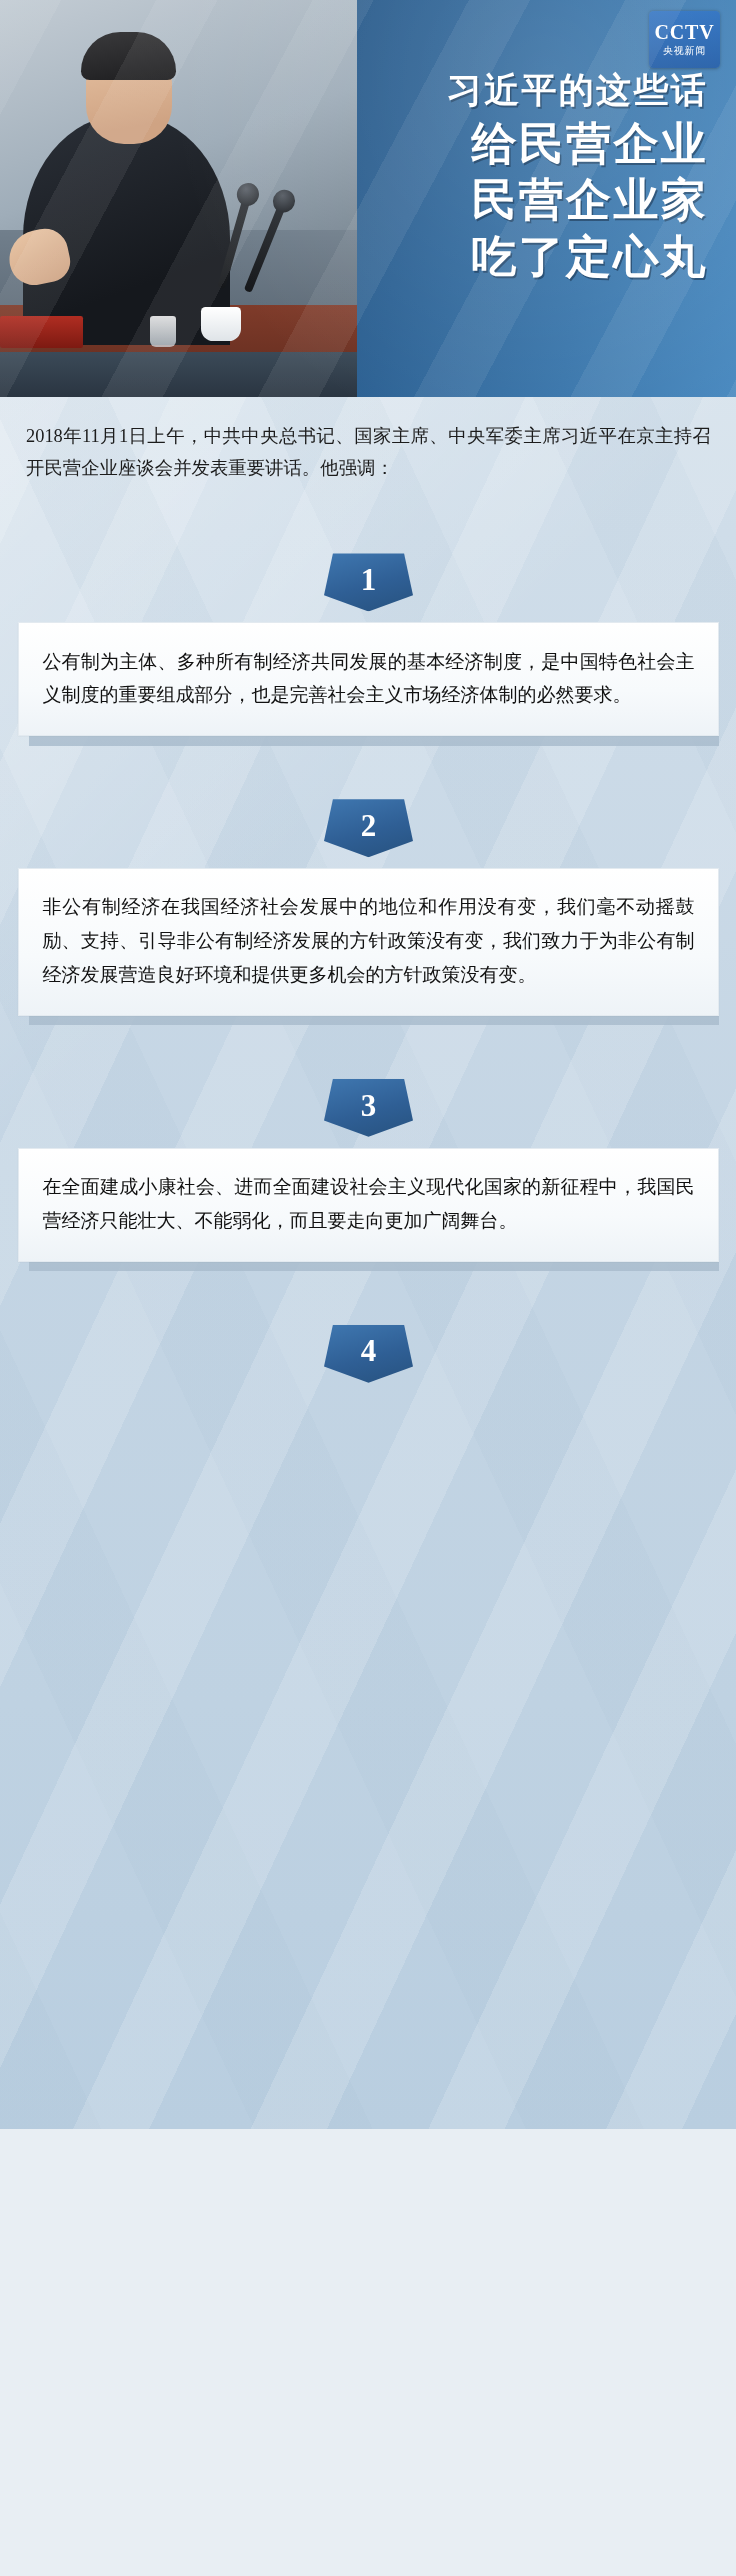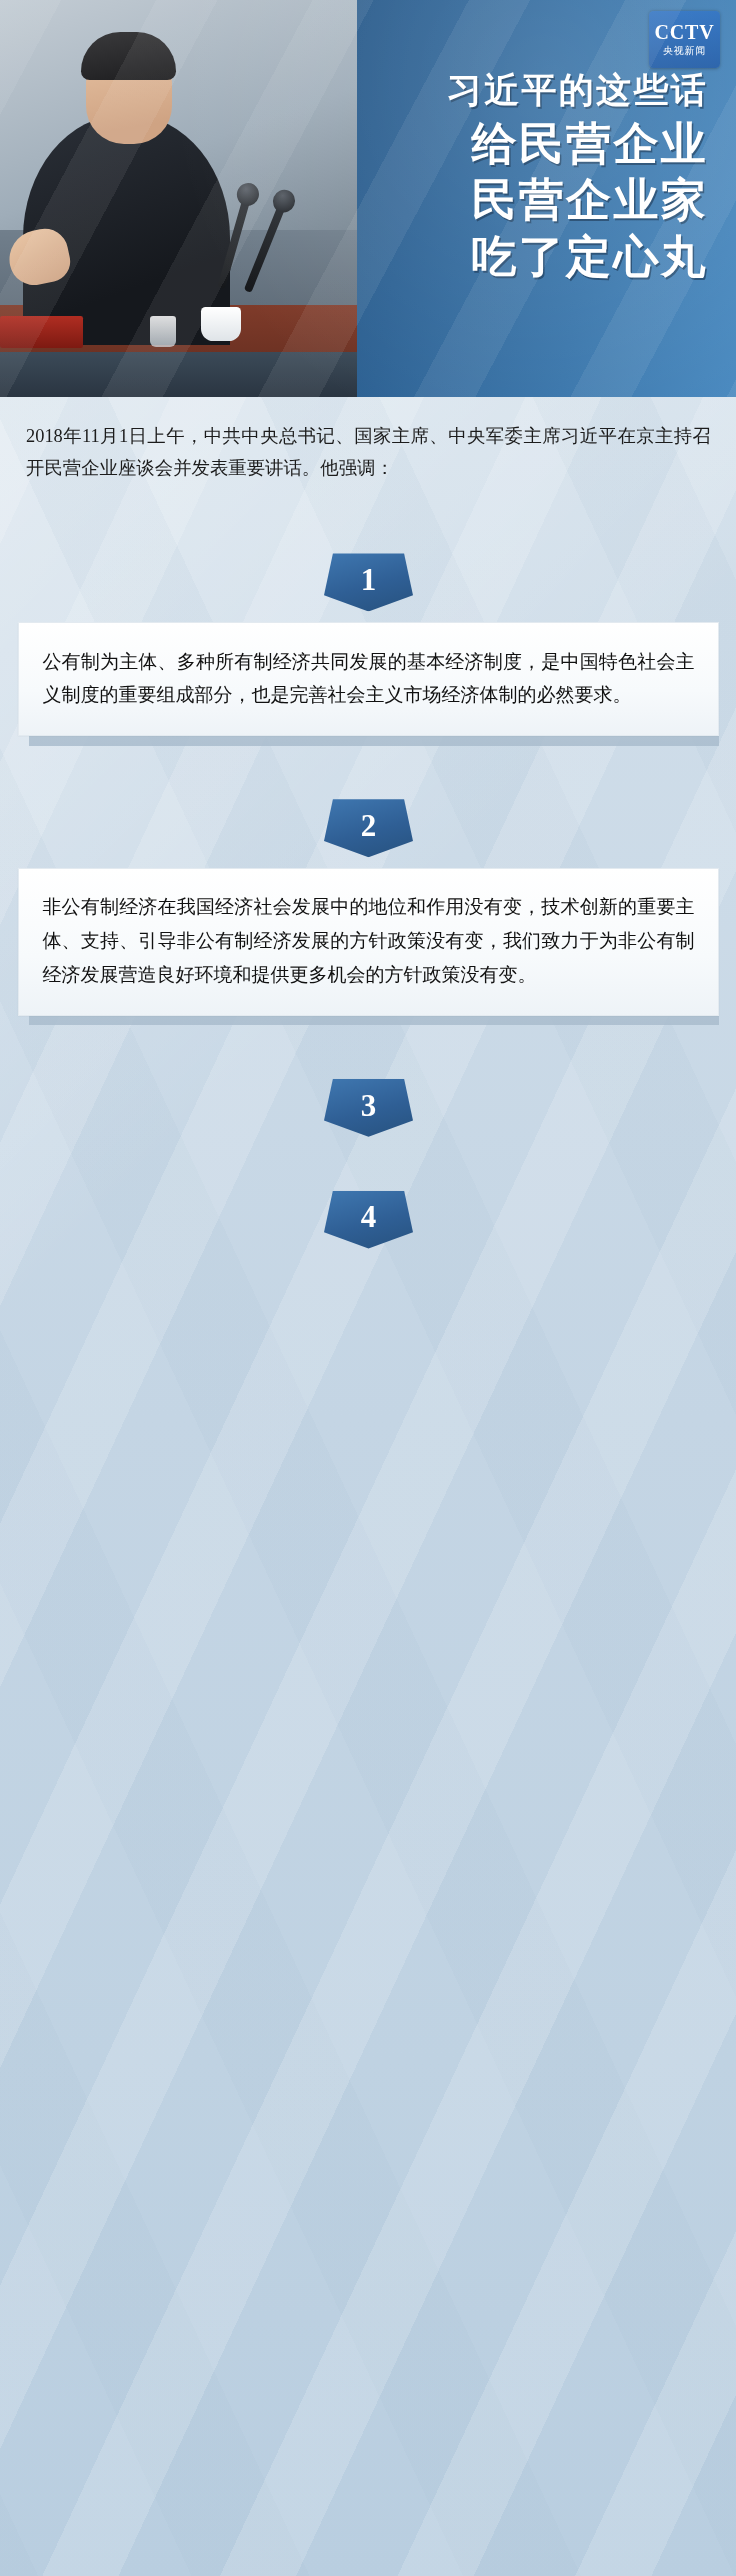--- a/index.html
+++ b/index.html
@@ -4,21 +4,21 @@
 <style>
   * { box-sizing: border-box; margin: 0; padding: 0; }
   html, body {
     width: 737px;
     background: #e8eef3;
     font-family: "Liberation Sans", sans-serif;
   }
   .page {
     position: relative;
     width: 737px;
-    height: 2576px;
+    height: 2129px;
     overflow: hidden;
     background:
       linear-gradient(135deg, rgba(255,255,255,0.55) 0%, rgba(255,255,255,0) 40%),
       linear-gradient(180deg, #dde7ef 0%, #cfdde9 25%, #c4d5e4 55%, #bfd2e2 80%, #b9cee0 100%);
   }
   
   .page::before {
     content: "";
     position: absolute;
     left: 0; right: 0; top: 0; bottom: 0;
@@ -294,33 +294,39 @@
 
   <div class="section">
     <div class="badge-row">
       <div class="num-badge">
         <span>2</span>
       </div>
     </div>
     <div class="card-outer">
       <div class="card-shadow"></div>
       <div class="card">
-        <p>非公有制经济在我国经济社会发展中的地位和作用没有变，技术创新的重要主体、支持、引导非公有制经济发展的方针政策没有变，我们致力于为非公有制经济发展营造良好环境和提供更多机会的方针政策没有变。</p>
+        <p>非公有制经济在我国经济社会发展中的地位和作用没有变，我们毫不动摇鼓励、支持、引导非公有制经济发展的方针政策没有变，我们致力于为非公有制经济发展营造良好环境和提供更多机会的方针政策没有变。</p>
       </div>
     </div>
   </div>
 
   <div class="spacer-md"></div>
 
   <div class="section">
     <div class="badge-row">
       <div class="num-badge">
         <span>3</span>
       </div>
     </div>
+    <div class="card-outer">
+      <div class="card-shadow"></div>
+      <div class="card">
+        <p>在全面建成小康社会、进而全面建设社会主义现代化国家的新征程中，我国民营经济只能壮大、不能弱化，而且要走向更加广阔舞台。</p>
+      </div>
+    </div>
   </div>
 
   <div class="spacer-md"></div>
 
   <div class="section">
     <div class="badge-row">
       <div class="num-badge">
         <span>4</span>
       </div>
     </div>

